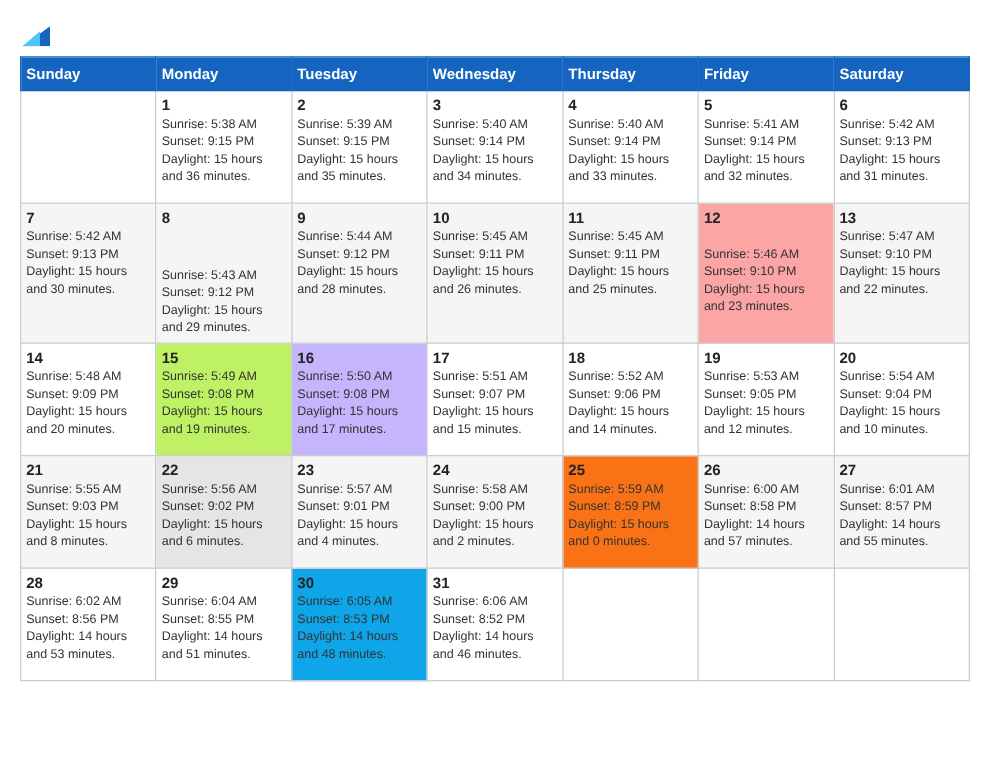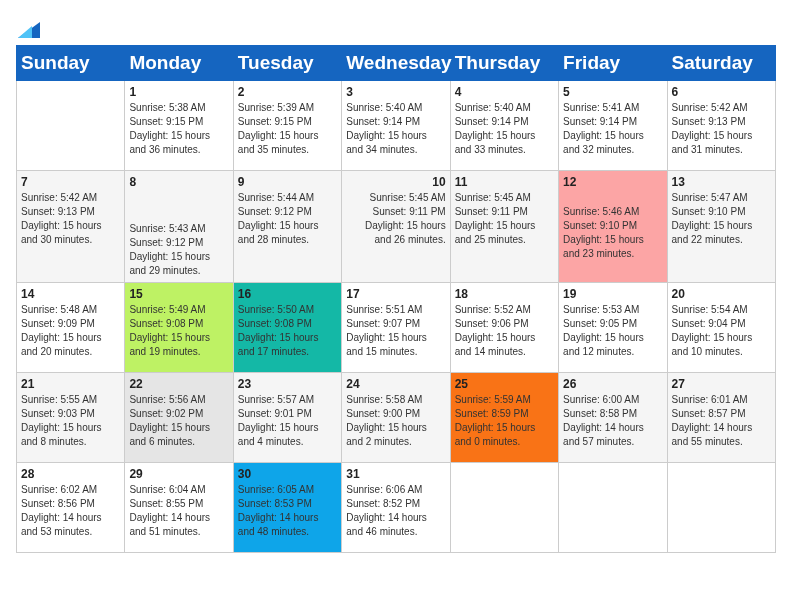--- a/index.html
+++ b/index.html
@@ -40,21 +40,21 @@
       color: #333;
     }
     table {
       width: 100%;
       border-collapse: collapse;
       table-layout: fixed;
     }
     th {
       background-color: #1565c0;
       color: #fff;
-      font-size: 19px;
+      font-size: 12px;
       font-weight: bold;
       padding: 6px 4px;
       text-align: left;
       border: 1px solid #1565c0;
     }
     td {
       border: 1px solid #ccc;
       vertical-align: top;
       padding: 4px 4px 4px 4px;
       font-size: 10.5px;
@@ -171,21 +171,21 @@
           <div class="day-info" style="white-space: pre-line; margin-top: 33px;">Sunrise: 5:43 AM
 Sunset: 9:12 PM
 Daylight: 15 hours and 29 minutes.</div>
         </td>
         <td style="background-color: rgb(245, 245, 245);">
           <span class="day-number">9</span>
           <div class="day-info" style="white-space: pre-line;">Sunrise: 5:44 AM
 Sunset: 9:12 PM
 Daylight: 15 hours and 28 minutes.</div>
         </td>
-        <td style="background-color: rgb(245, 245, 245); text-align: right;">
+        <td style="background-color: rgb(245, 245, 245);">
           <span class="day-number">10</span>
           <div class="day-info" style="white-space: pre-line;">Sunrise: 5:45 AM
 Sunset: 9:11 PM
 Daylight: 15 hours and 26 minutes.</div>
         </td>
         <td style="background-color: rgb(245, 245, 245);">
           <span class="day-number">11</span>
           <div class="day-info" style="white-space: pre-line;">Sunrise: 5:45 AM
 Sunset: 9:11 PM
 Daylight: 15 hours and 25 minutes.</div>
@@ -209,21 +209,21 @@
           <div class="day-info" style="white-space: pre-line;">Sunrise: 5:48 AM
 Sunset: 9:09 PM
 Daylight: 15 hours and 20 minutes.</div>
         </td>
         <td style="background-color: #bef264; margin-left: 16px;">
           <span class="day-number">15</span>
           <div class="day-info" style="white-space: pre-line;">Sunrise: 5:49 AM
 Sunset: 9:08 PM
 Daylight: 15 hours and 19 minutes.</div>
         </td>
-        <td style="background-color: #14b8a6;">
+        <td style="background-color: #c4b5fd;">
           <span class="day-number">16</span>
           <div class="day-info" style="white-space: pre-line;">Sunrise: 5:50 AM
 Sunset: 9:08 PM
 Daylight: 15 hours and 17 minutes.</div>
         </td>
         <td style="background-color: rgb(255, 255, 255);">
           <span class="day-number">17</span>
           <div class="day-info" style="white-space: pre-line;">Sunrise: 5:51 AM
 Sunset: 9:07 PM
 Daylight: 15 hours and 15 minutes.</div>

